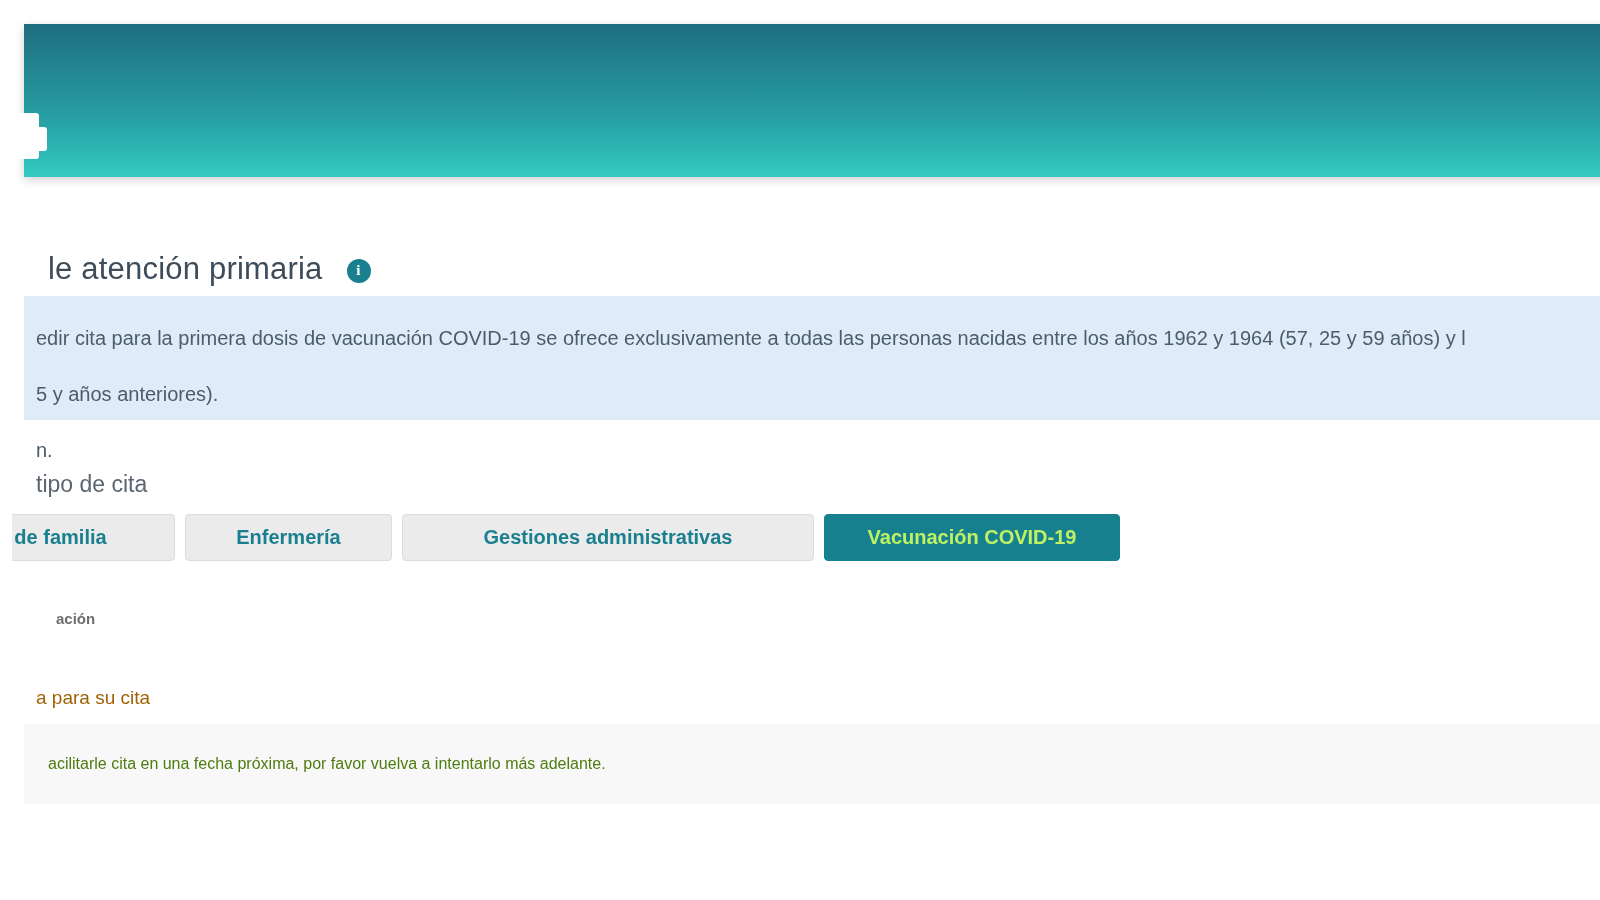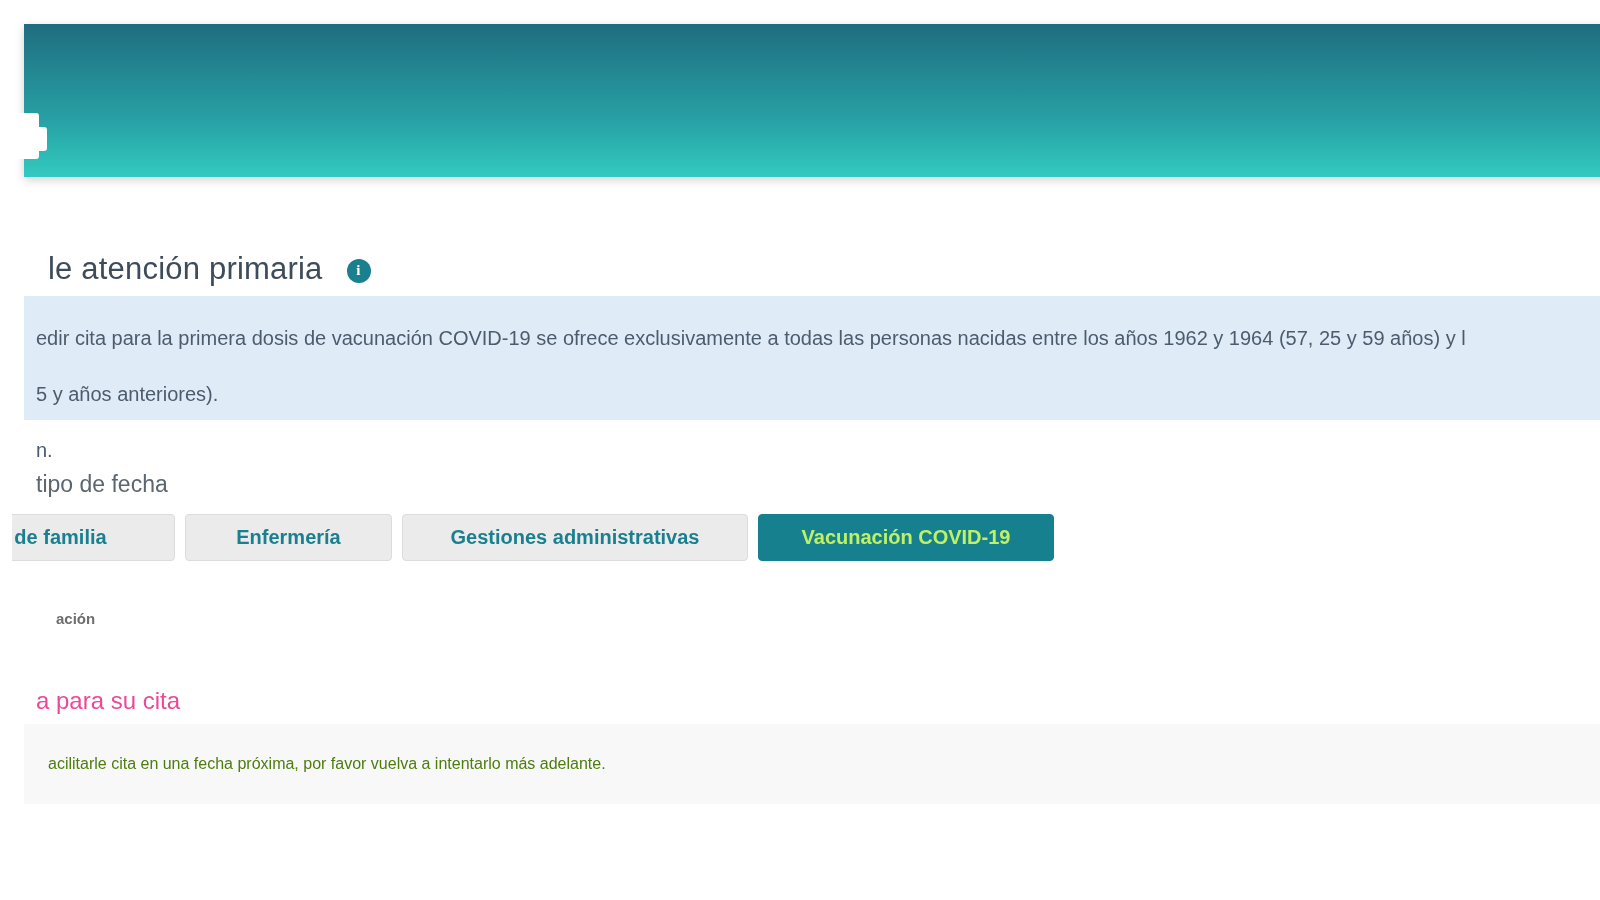--- a/index.html
+++ b/index.html
@@ -70,34 +70,34 @@
   .type-btn {
     height: 47px; border-radius: 4px;
     background: #ebebeb; border: 1px solid #dcdcdc;
     color: #1a7f8e; font-size: 20px; font-weight: bold;
     font-family: "Liberation Sans", "DejaVu Sans", sans-serif;
     display: flex; align-items: center; justify-content: center;
     cursor: pointer; flex: 0 0 auto;
   }
   .type-btn.w1 { width: 229px; }
   .type-btn.w2 { width: 207px; }
-  .type-btn.w3 { width: 346px; }
+  .type-btn.w3 { width: 412px; }
   .type-btn.w4 { width: 296px; }
   .type-btn.selected {
     background: #17808f; border: 1px solid #17808f; color: #bef264;
   }
 
   .small-label {
     position: absolute; top: 574px; left: 0;
     color: #6e6e6e; font-size: 15px; font-weight: bold; margin-left: 20px;
   }
 
   .date-title {
     position: absolute; top: 651px; left: 0;
-    color: #ec4899; font-size: 24px;
+    color: #a16207; font-size: 19px;
   }
 
   
   .unavailable-box {
     position: absolute; top: 700px; left: 0;
     width: 100%; height: 80px;
     background: #f8f8f8;
     padding-top: 14px;
     color: #4d7c0f; font-size: 16px; line-height: 28px;
     white-space: nowrap;
@@ -119,21 +119,21 @@
     <span>le atención primaria</span>
     <span class="info-icon">i</span>
   </div>
 
   <div class="notice-box">
     <div>edir cita para la primera dosis de vacunación COVID-19 se ofrece exclusivamente a todas las personas nacidas entre los años 1962 y 1964 (57, 25 y 59 años) y l</div>
     <div>5 y años anteriores).</div>
     <div>n.</div>
   </div>
 
-  <div class="type-label">tipo de fecha</div>
+  <div class="type-label">tipo de cita</div>
 
   <div class="btn-row">
     <button class="type-btn w1">de familia</button>
     <button class="type-btn w2">Enfermería</button>
     <button class="type-btn w3">Gestiones administrativas</button>
     <button class="type-btn w4 selected">Vacunación COVID-19</button>
   </div>
 
   <div class="small-label">ación</div>
 

